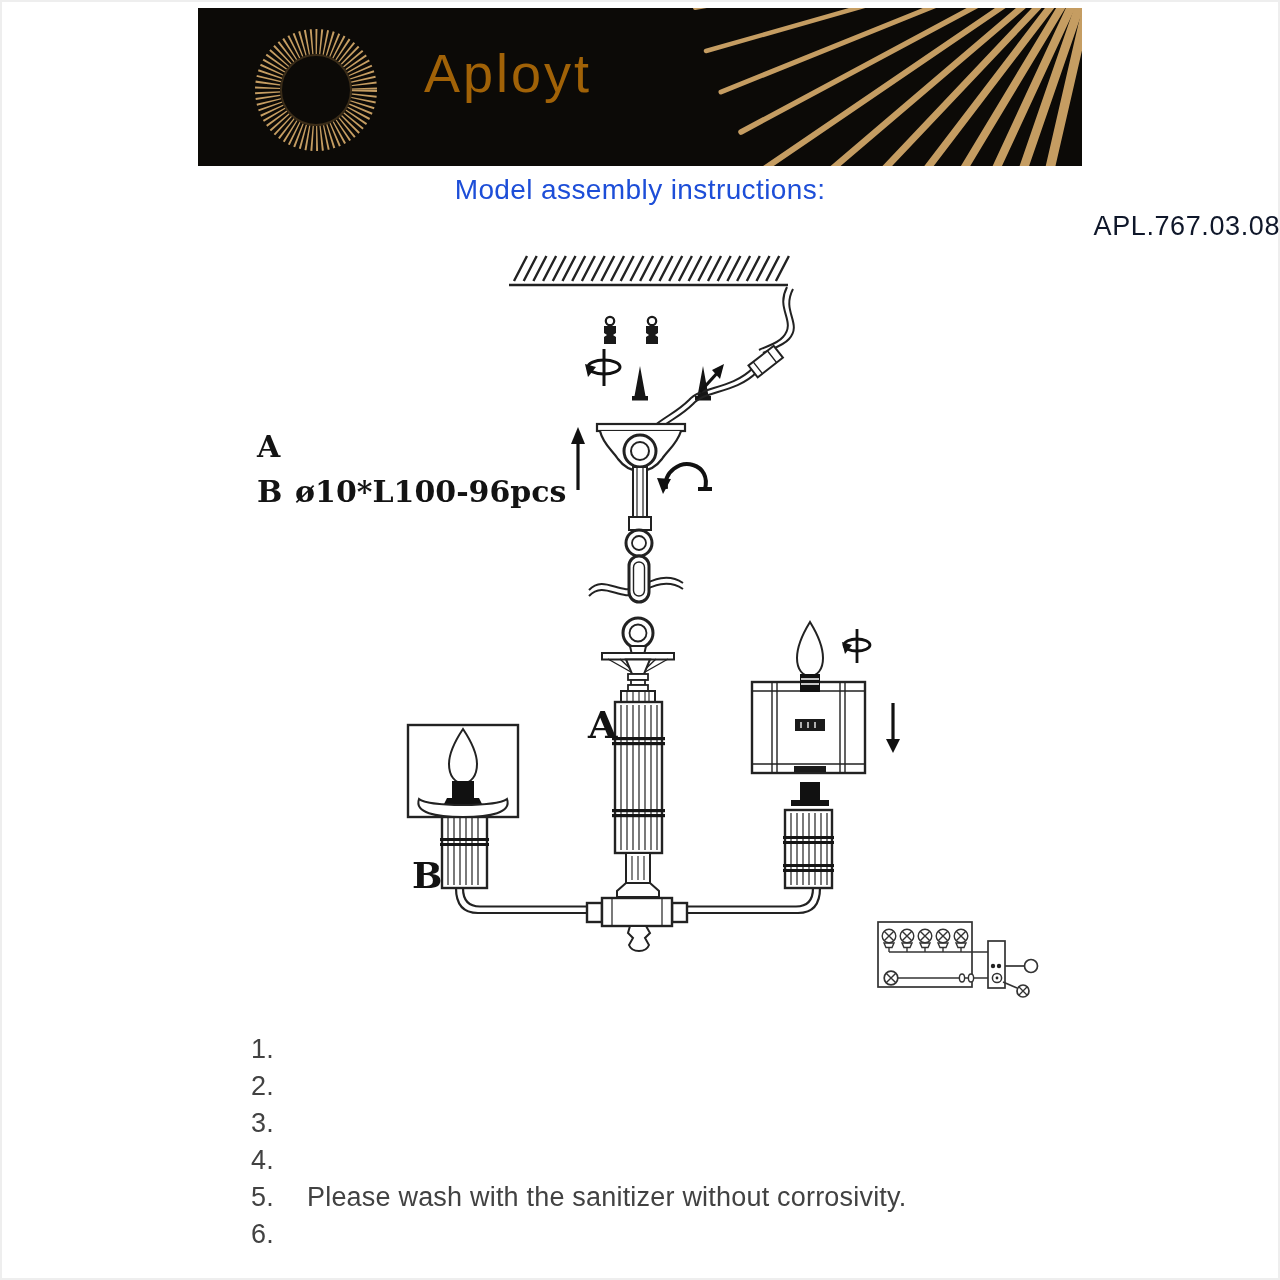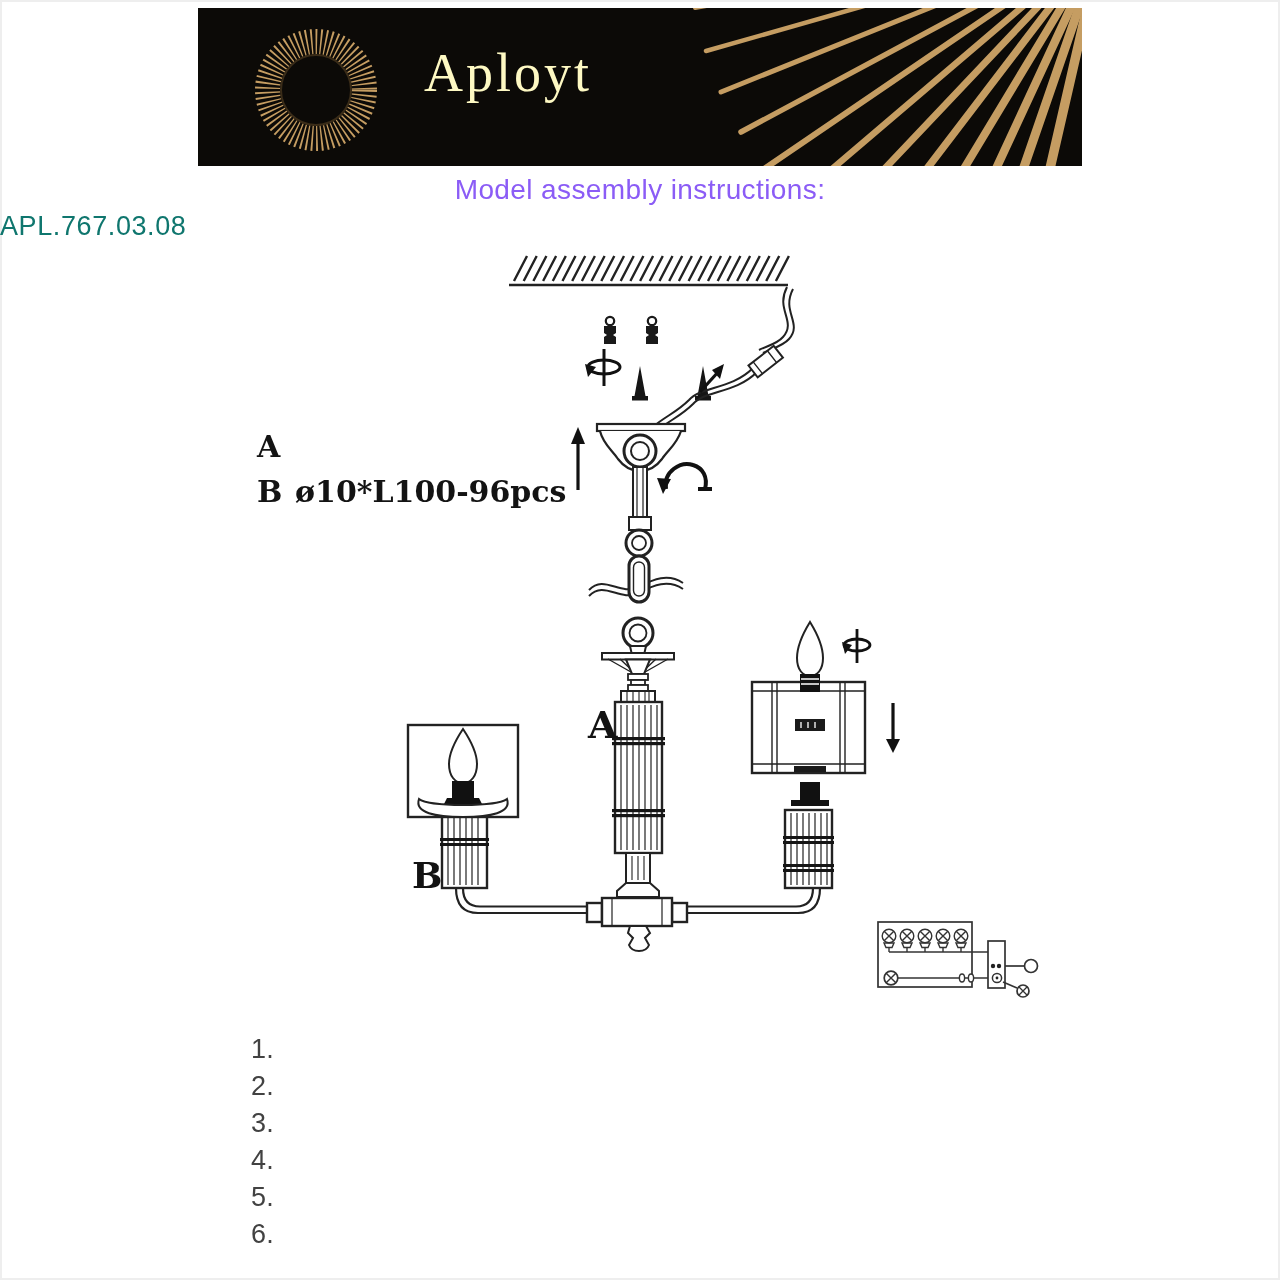--- a/index.html
+++ b/index.html
@@ -8,29 +8,29 @@
     font-family:"Liberation Sans", sans-serif;overflow:hidden;
     box-shadow:inset 0 0 0 2px #eeeeee;
   }
   .banner{
     position:absolute;left:198px;top:8px;width:884px;height:158px;
     background:#0c0a07;overflow:hidden;
   }
   .banner svg{position:absolute;left:0;top:0;}
   .brand{
     position:absolute;left:226px;top:34px;font-size:54px;font-weight:400;
-    color:#fef9c3;letter-spacing:3px;font-family:Liberation Serif, serif;
+    color:#a16207;letter-spacing:3px;font-family:Liberation Sans, sans-serif;
   }
   .page-title{
     position:absolute;left:0;top:174px;width:1280px;text-align:center;
-    font-size:28px;color:#8b5cf6;letter-spacing:.4px;
+    font-size:28px;color:#1d4ed8;letter-spacing:.4px;
   }
   .model-number{
-    position:absolute;left:0;top:211px;width:1280px;text-align:left;
-    font-size:27px;color:#0f766e;letter-spacing:.6px;
+    position:absolute;left:0;top:211px;width:1280px;text-align:right;
+    font-size:27px;color:#0f172a;letter-spacing:.6px;
   }
   .parts{
     position:absolute;left:257px;top:429px;
     font-family:"DejaVu Serif","Liberation Serif",serif;font-weight:700;
     font-size:30px;color:#131313;
   }
   .part-row{display:flex;height:45px;align-items:flex-start;}
   .part-label{width:38px;}
   .diagram-svg{position:absolute;left:0;top:0;}
   .instructions{
@@ -308,17 +308,18 @@
     <span class="inst-num">2.</span>
   </div>
   <div class="inst-row">
     <span class="inst-num">3.</span>
   </div>
   <div class="inst-row">
     <span class="inst-num">4.</span>
   </div>
   <div class="inst-row">
     <span class="inst-num">5.</span>
+    <span>Please wash with the sanitizer without corrosivity.</span>
   </div>
   <div class="inst-row">
     <span class="inst-num">6.</span>
   </div>
 </div>
 
 </body></html>

